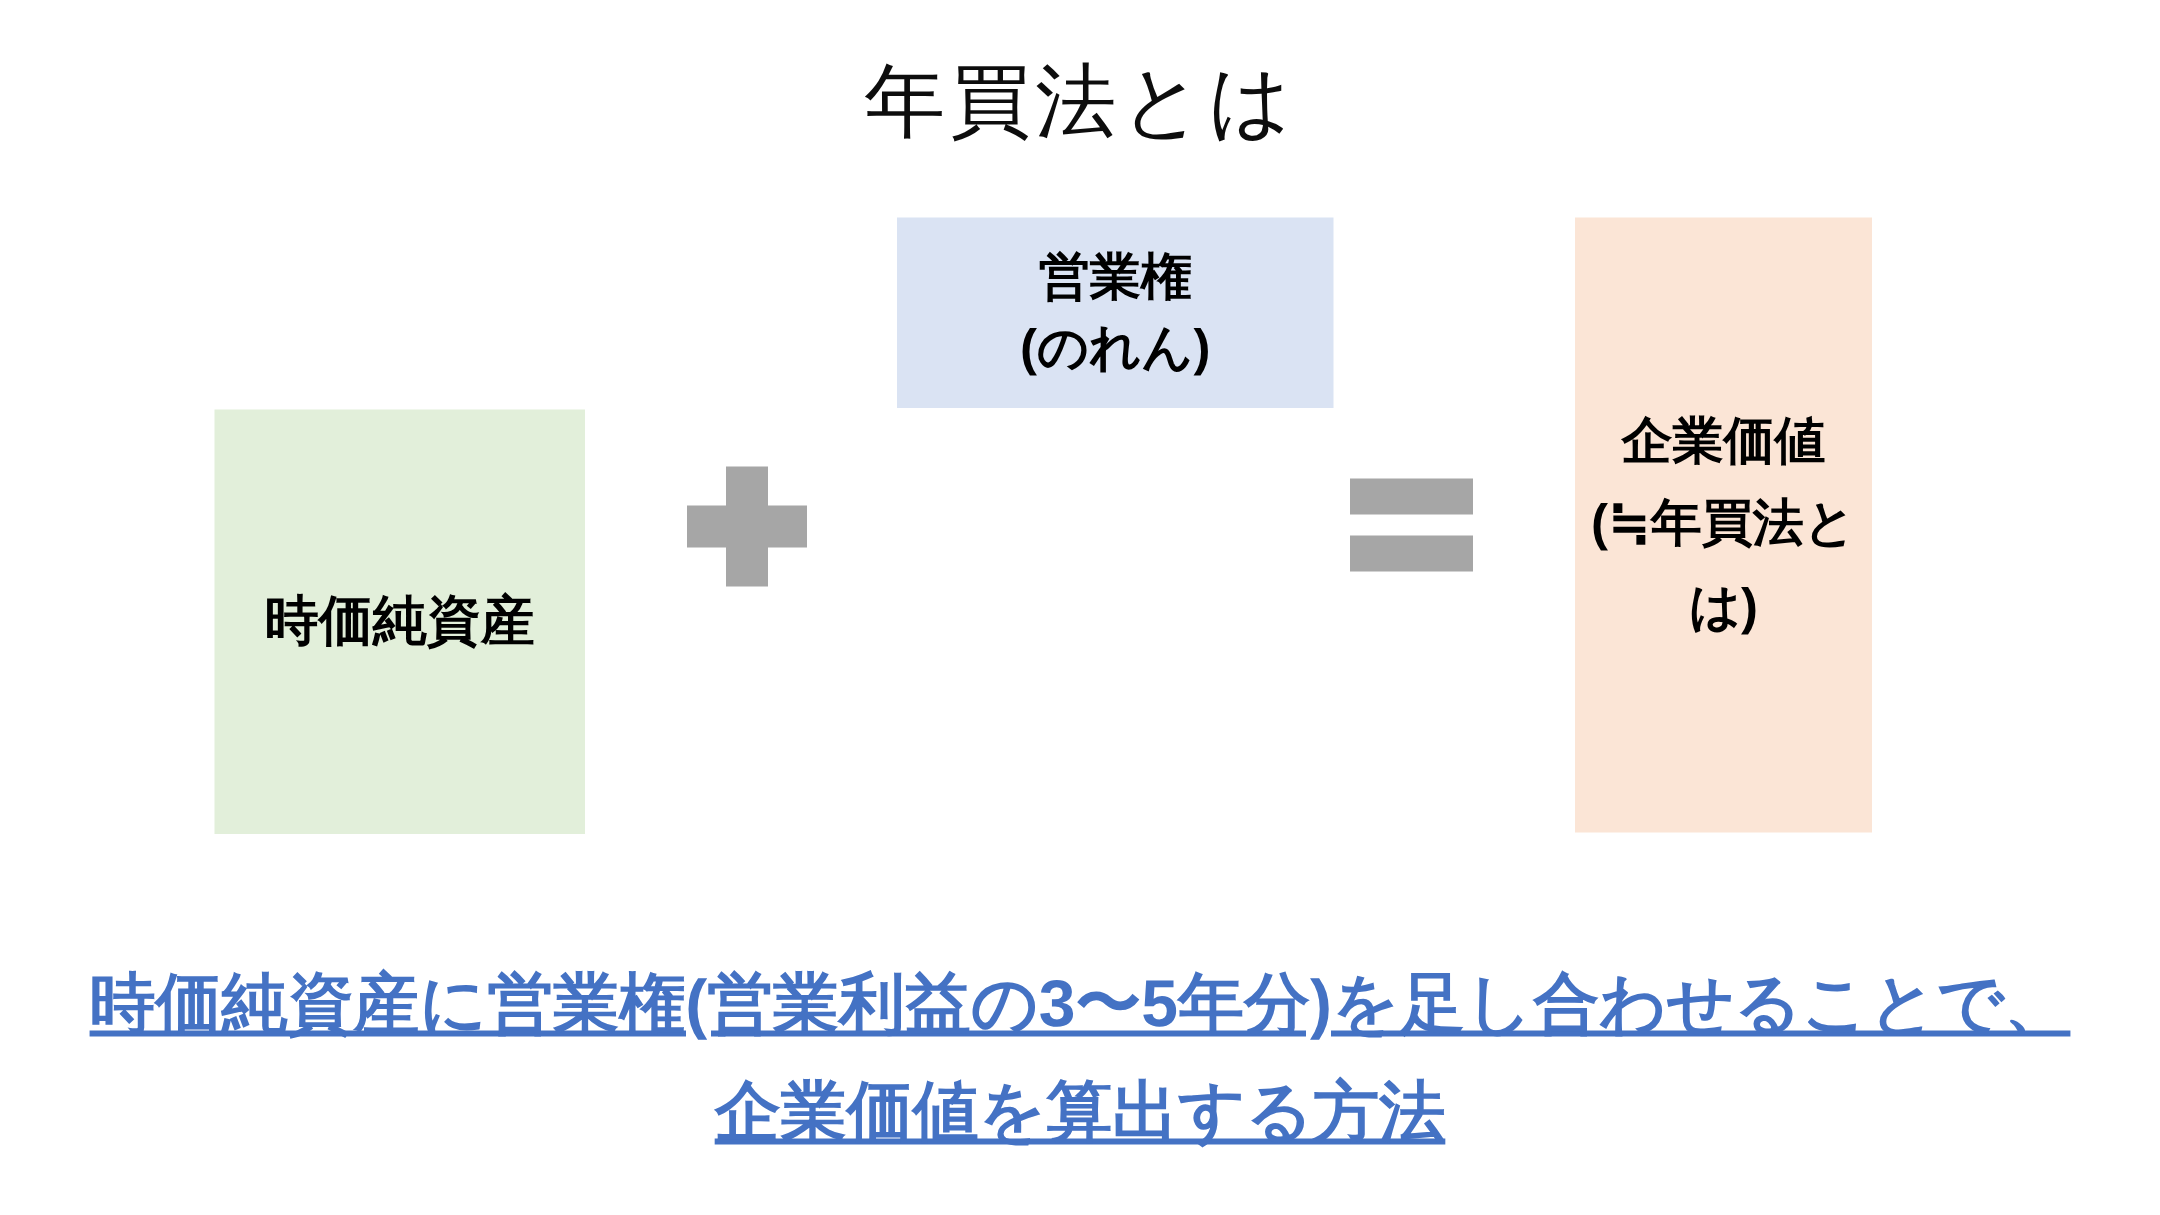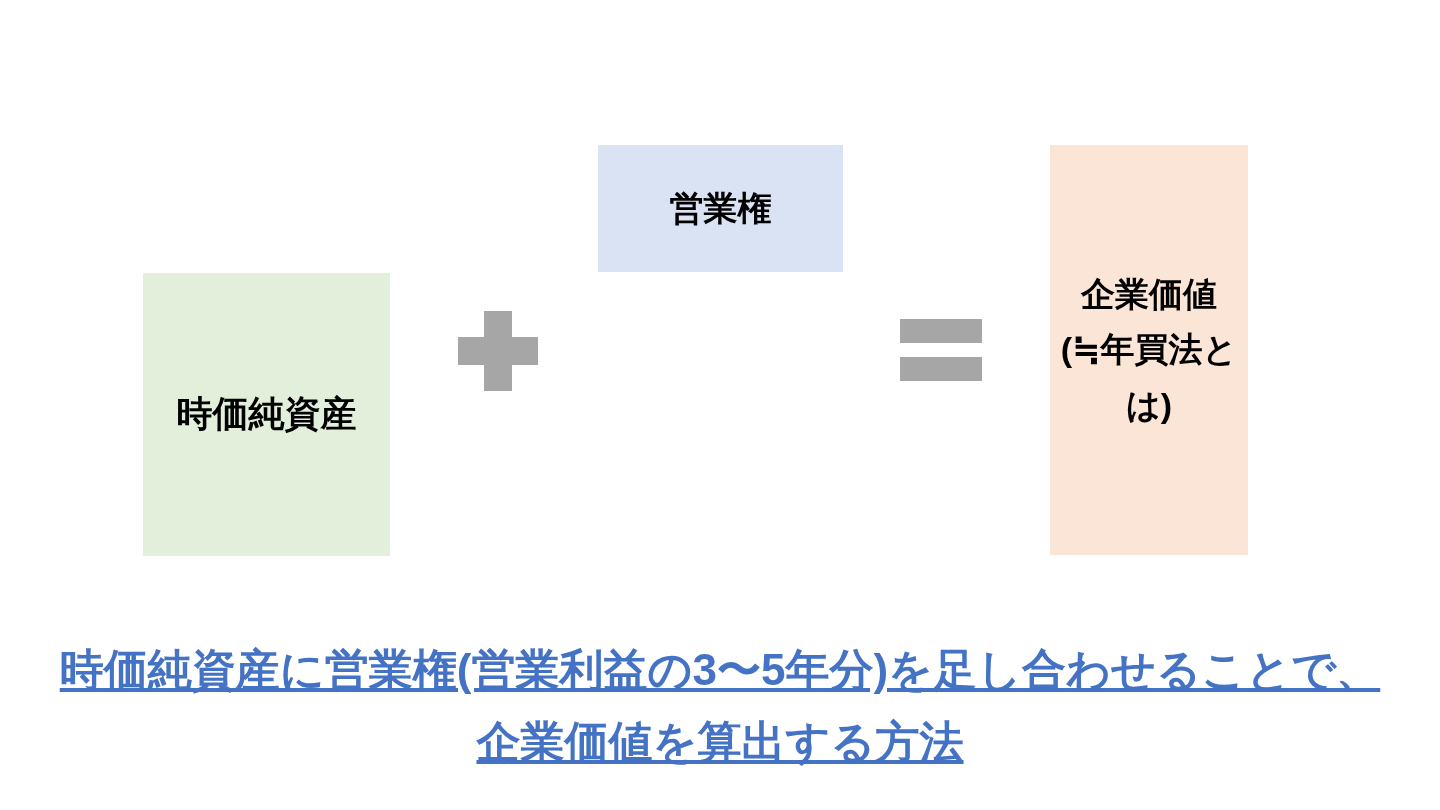--- a/index.html
+++ b/index.html
@@ -41,21 +41,21 @@
   .box-net-assets {
     left: 143px;
     top: 273px;
     width: 247px;
     height: 283px;
     font-size: 36px;
   }
   .box-goodwill {
     left: 598px;
     top: 145px;
-    width: 245px;
+    width: 291px;
     height: 127px;
     font-size: 34px;
     line-height: 1.38;
   }
   .box-enterprise {
     left: 1050px;
     top: 145px;
     width: 198px;
     height: 410px;
     font-size: 34px;
@@ -104,23 +104,25 @@
     font-size: 44px;
     font-weight: 700;
     line-height: 72px;
   }
 </style>
 </head>
 <body>
 
 <div class="slide">
 
+  <h1 class="title">年買法とは</h1>
 
   <div class="box box-goodwill" style="background-color: rgb(218, 227, 243);">
     <span>営業権</span>
+    <span>(のれん)</span>
   </div>
 
   <div class="box box-net-assets" style="background-color: rgb(226, 239, 218); align-items: center;">
     <span>時価純資産</span>
   </div>
 
   <div class="op-plus" role="img" aria-label="plus">
     <div class="arm-h" style="background-color: rgb(166, 166, 166);"></div>
     <div class="arm-v" style="background-color: rgb(166, 166, 166);"></div>
   </div>

